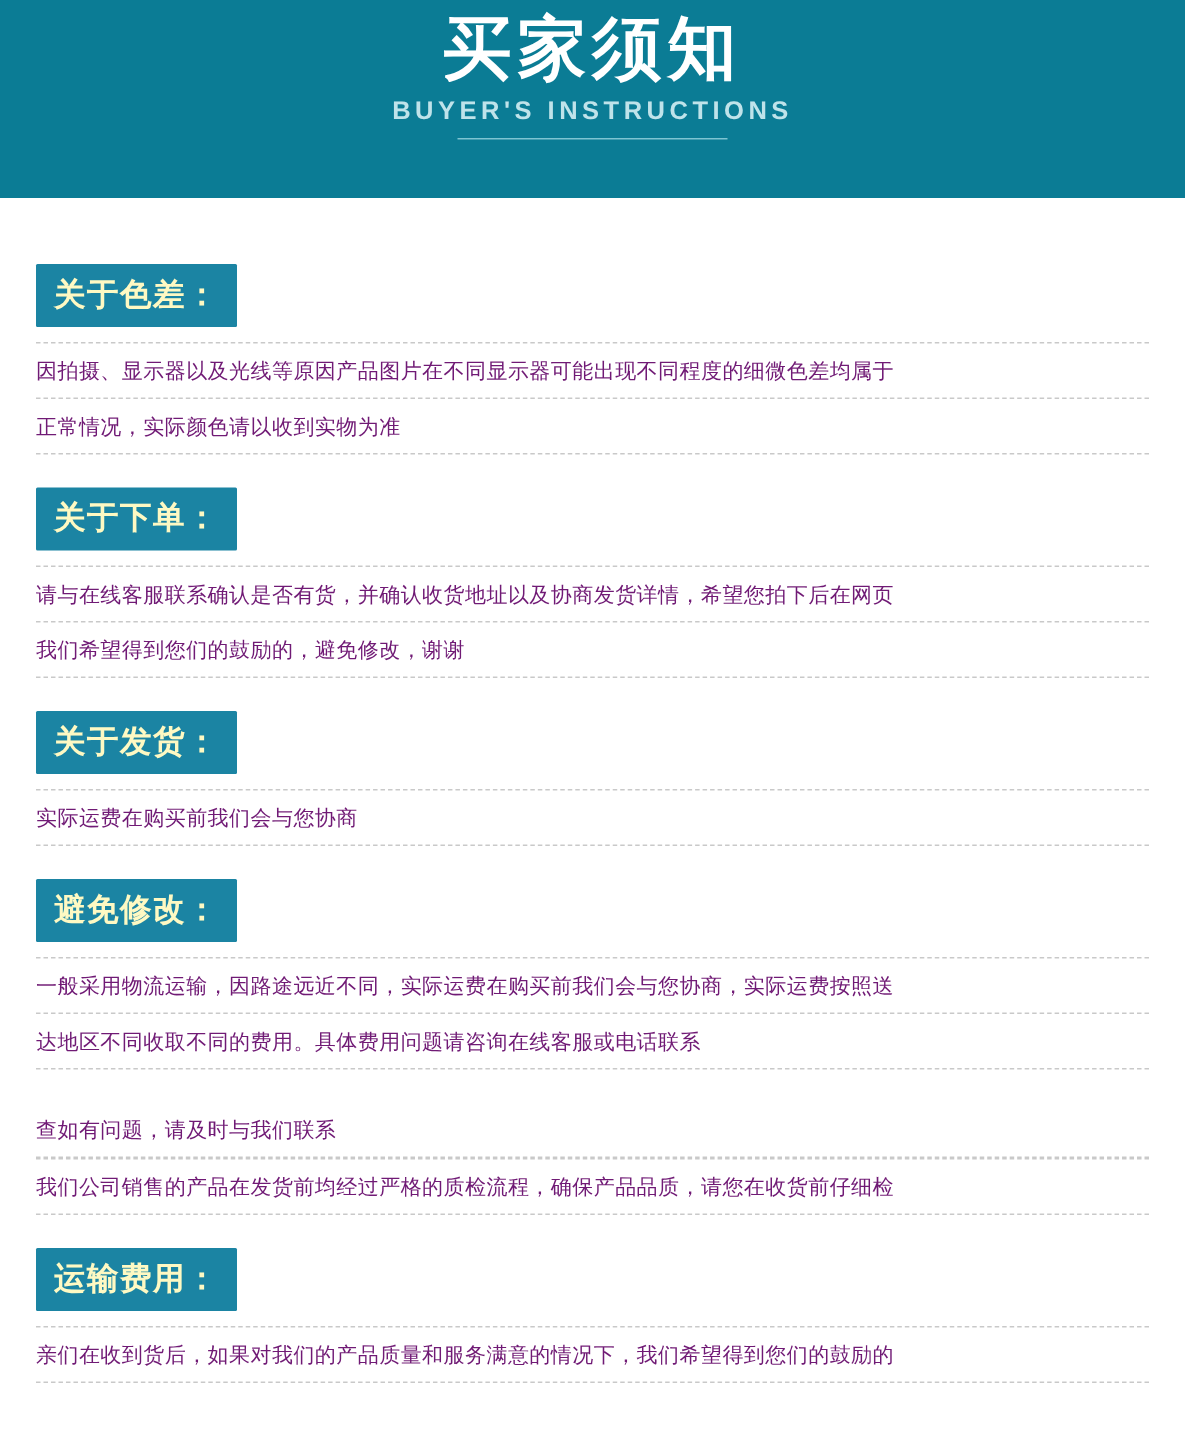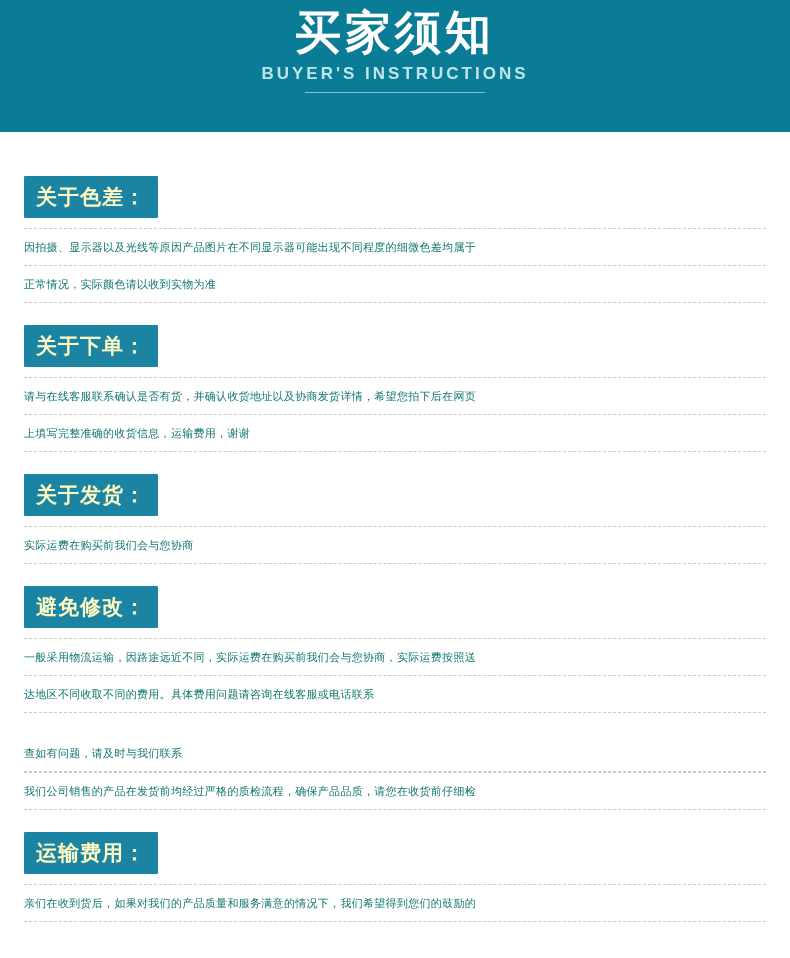--- a/index.html
+++ b/index.html
@@ -72,22 +72,22 @@
     color: #fef9c3;
     font-size: 21px;
     font-weight: bold;
     line-height: 1;
     padding: 10px 12px 11px 12px;
     letter-spacing: 1px;
     border-radius: 1px;
   }
   .sec-body {
     margin-top: 10px;
-    font-size: 11px;
-    color: #0f766e;
+    font-size: 14px;
+    color: #701a75;
     letter-spacing: 0.3px;
   }
   .sec-line {
     line-height: 36px;
     height: 36px;
     border-bottom: 1px dashed #c9c9c9;
     white-space: nowrap;
     overflow: hidden;
   }
   .sec-line.first {
@@ -112,21 +112,21 @@
       <div class="sec-body">
         <div class="sec-line first">因拍摄、显示器以及光线等原因产品图片在不同显示器可能出现不同程度的细微色差均属于</div>
         <div class="sec-line">正常情况，实际颜色请以收到实物为准</div>
       </div>
     </div>
 
     <div class="section">
       <div class="sec-head">关于下单：</div>
       <div class="sec-body">
         <div class="sec-line first">请与在线客服联系确认是否有货，并确认收货地址以及协商发货详情，希望您拍下后在网页</div>
-        <div class="sec-line">上填写完整准确的收货信息，运输费用，谢谢</div>
+        <div class="sec-line">我们希望得到您们的鼓励的，避免修改，谢谢</div>
       </div>
     </div>
 
     <div class="section">
       <div class="sec-head">关于发货：</div>
       <div class="sec-body">
         <div class="sec-line first">实际运费在购买前我们会与您协商</div>
       </div>
     </div>
 

